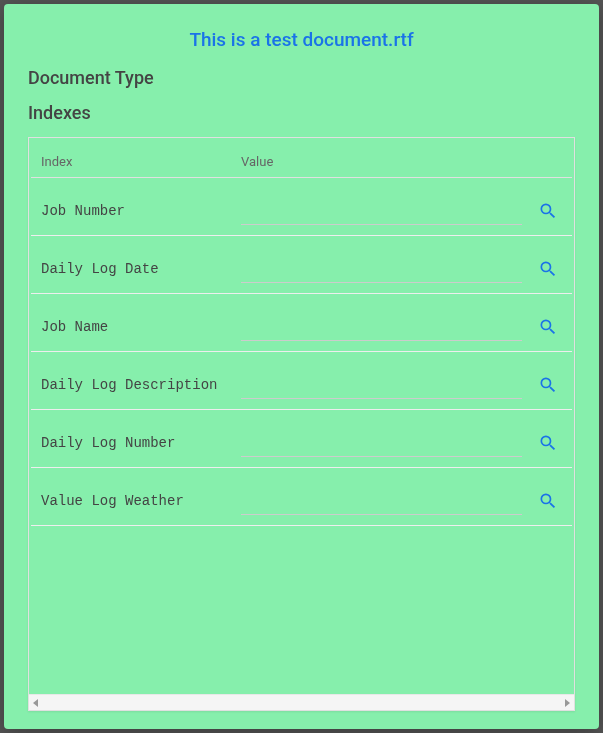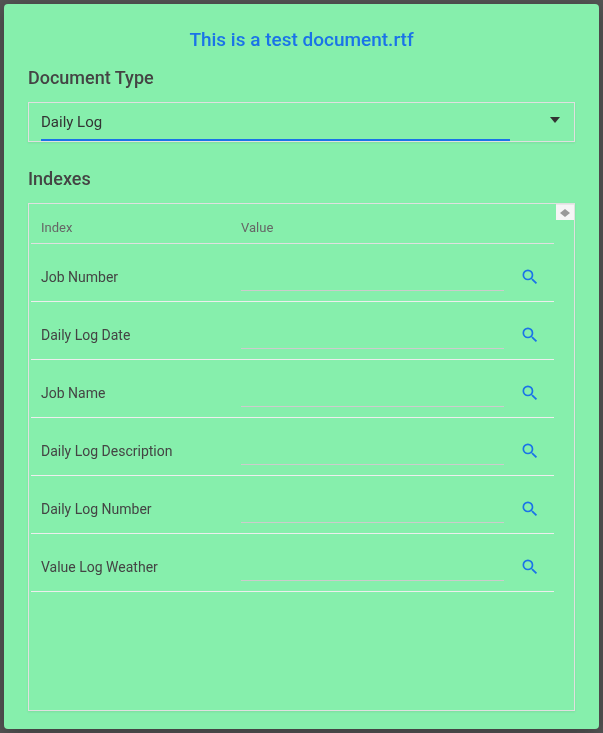--- a/index.html
+++ b/index.html
@@ -64,21 +64,21 @@
       height: 0;
       border-left: 5px solid transparent;
       border-right: 5px solid transparent;
       border-top: 6px solid #333;
     }
     .indexes-box {
       border: 1px solid #e0e0e0;
       box-shadow: 0 1px 2px rgba(0,0,0,0.08);
       flex: 1;
       display: flex;
-      flex-direction: row;
+      flex-direction: column;
       overflow: hidden;
       margin-bottom: 2px;
       position: relative;
     }
     .table-area {
       flex: 1;
       overflow-y: scroll;
       overflow-x: auto;
       padding: 6px 2px 6px 2px;
     }
@@ -95,20 +95,21 @@
     }
     .col-value {
       flex: 1;
     }
     .row {
       display: flex;
       align-items: center;
       padding: 12px 10px 4px 10px;
       border-bottom: 1px solid #eee;
       min-height: 58px;
+      font-family: Liberation Mono, monospace;
     }
     .row .label {
       width: 200px;
       flex-shrink: 0;
       color: #444;
       font-size: 14px;
     }
     .row .value-cell {
       flex: 1;
       border-bottom: 1px solid #ccc;
@@ -185,26 +186,20 @@
   </style>
 </head>
 <body>
 
 <div class="dialog">
 
   <div class="title">This is a test document.rtf</div>
 
   <div class="section-label">Document Type</div>
 
-  <div class="select-wrapper">
-    <div class="select-inner">
-      <span>Daily Log</span>
-    </div>
-    <span class="caret"></span>
-  </div>
 
   <div class="section-label">Indexes</div>
 
   <div class="indexes-box">
     <div class="table-area">
       <div class="table-header">
         <div class="col-index">Index</div>
         <div class="col-value">Value</div>
       </div>
 

